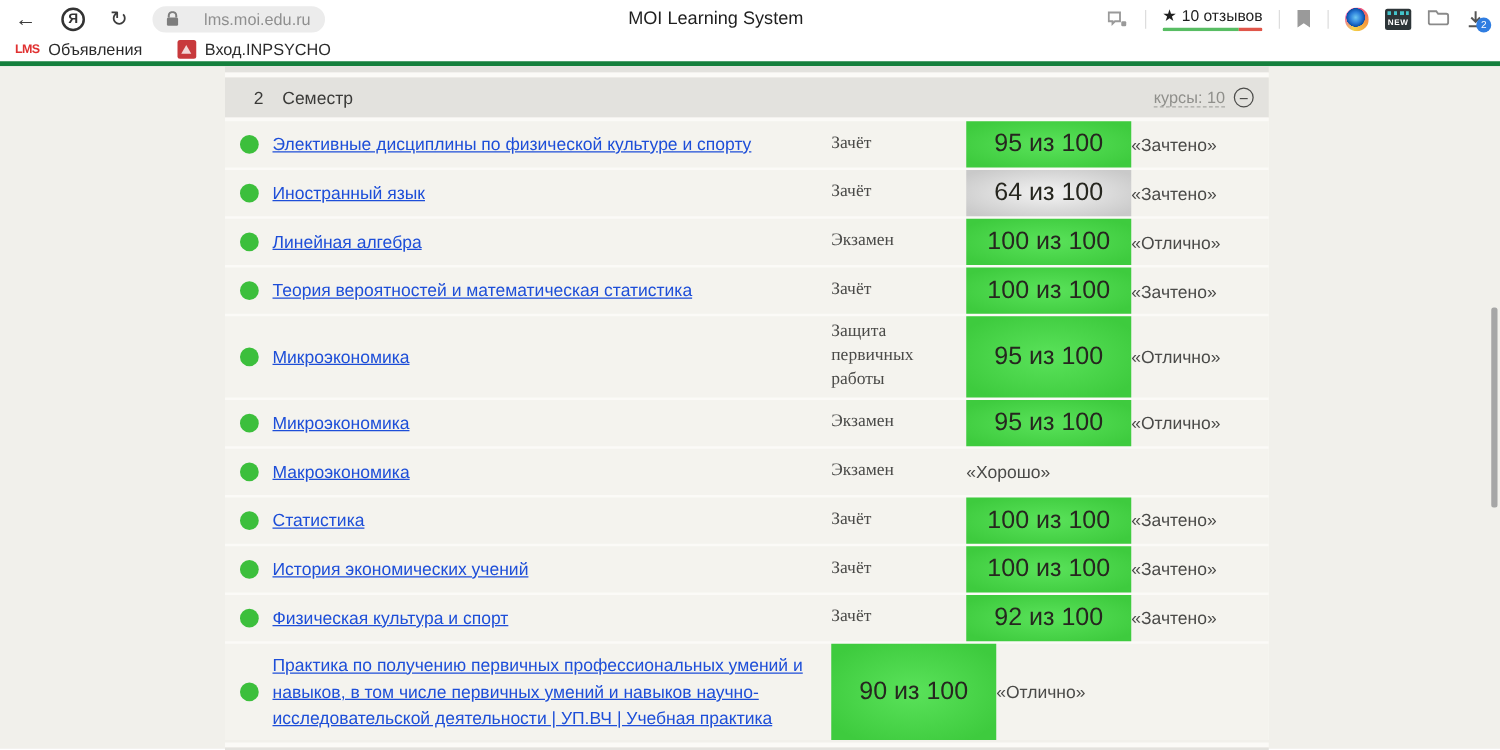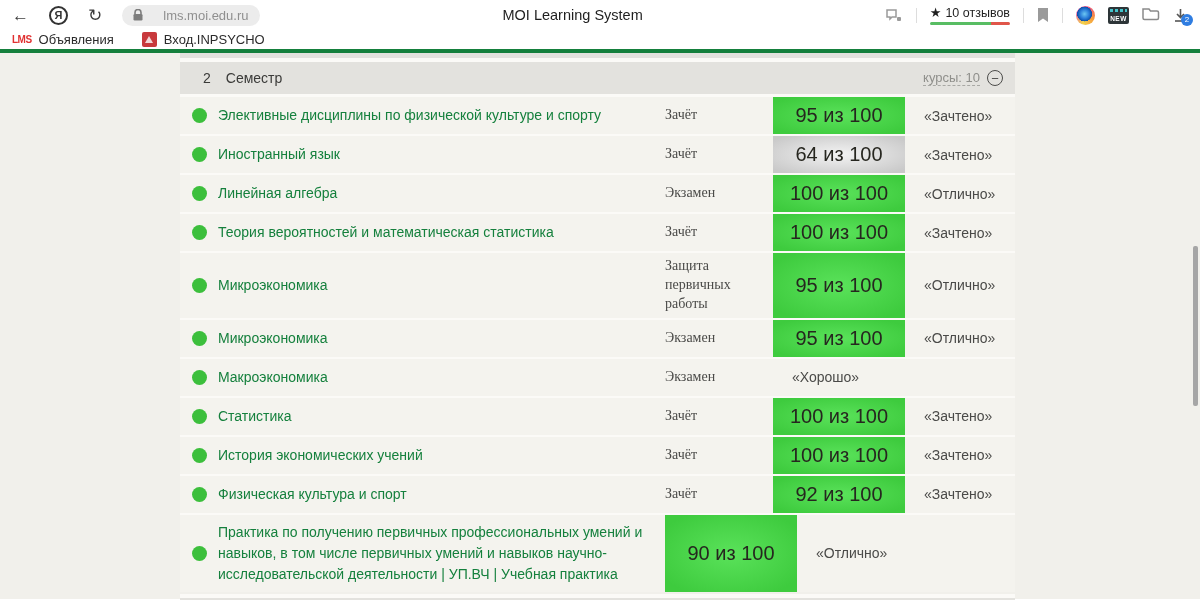--- a/index.html
+++ b/index.html
@@ -62,29 +62,29 @@
   .courses-link { font-size:13px; color:#8f8f8b; border-bottom:1px dashed #a8a8a4; cursor:pointer; }
   .toggle-circle { width:16px; height:16px; border:1.5px solid #4c4c4a; border-radius:50%;
                    display:flex; align-items:center; justify-content:center;
                    font-size:13px; line-height:1; color:#4c4c4a; cursor:pointer; }
 
   .rows-list { background:#fbfaf7; }
   .row { display:flex; background:#f4f3ee; min-height:37px; margin-bottom:2px; }
   .cell-dot { width:38px; display:flex; align-items:center; justify-content:center; flex-shrink:0; }
   .dot { width:15px; height:15px; border-radius:50%; background:#3cbf3c; }
   .cell-name { width:447px; flex-shrink:0; display:flex; align-items:center;
-               font-size:14px; color:#15803d; line-height:1.5; padding:7px 14px 7px 0; cursor:pointer; }
+               font-size:14px; color:#1d4ed8; line-height:1.5; padding:7px 14px 7px 0; cursor:pointer;text-decoration:underline; }
   .cell-type { width:108px; flex-shrink:0; display:flex; align-items:center;
                font-size:14px; color:#4a4a48; line-height:1.35; padding:4px 4px 4px 0;font-family:Liberation Serif, serif; }
   .cell-score { width:132px; flex-shrink:0; display:flex; align-items:center; justify-content:center;
                 font-size:20px; color:#26261f;text-align:center; }
   .badge-green  { background: radial-gradient(ellipse at center, #5ae25a 0%, #3ecb3e 85%); }
   .badge-silver { background: radial-gradient(ellipse at center, #f3f3f3 0%, #c9c9c9 90%); }
   .badge-yellow { background: radial-gradient(ellipse at center, #f9ea36 0%, #eeda05 90%); }
-  .cell-grade { flex:1; display:flex; align-items:center; font-size:14px; color:#4a4a48; padding-left:19px; }
+  .cell-grade { flex:1; display:flex; align-items:center; font-size:14px; color:#4a4a48; padding-left:0; }
 
   .scroll-thumb { position:absolute; right:2px; top:193px; width:5px; height:160px;
                   background:#a6a6a6; border-radius:2px; cursor:pointer; }
 
   svg { display:block; }
 </style>
 </head>
 <body>
 
 <div class="chrome">

